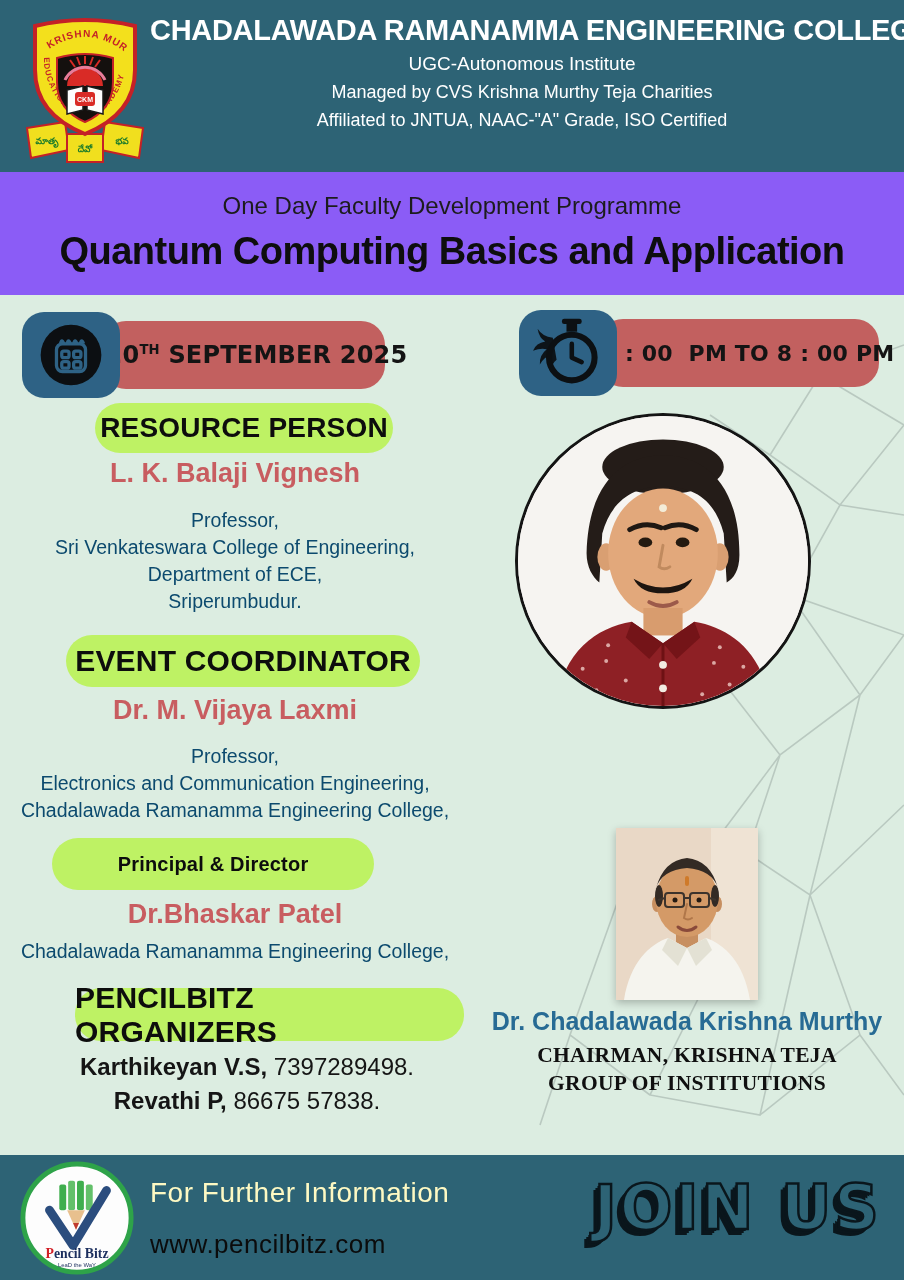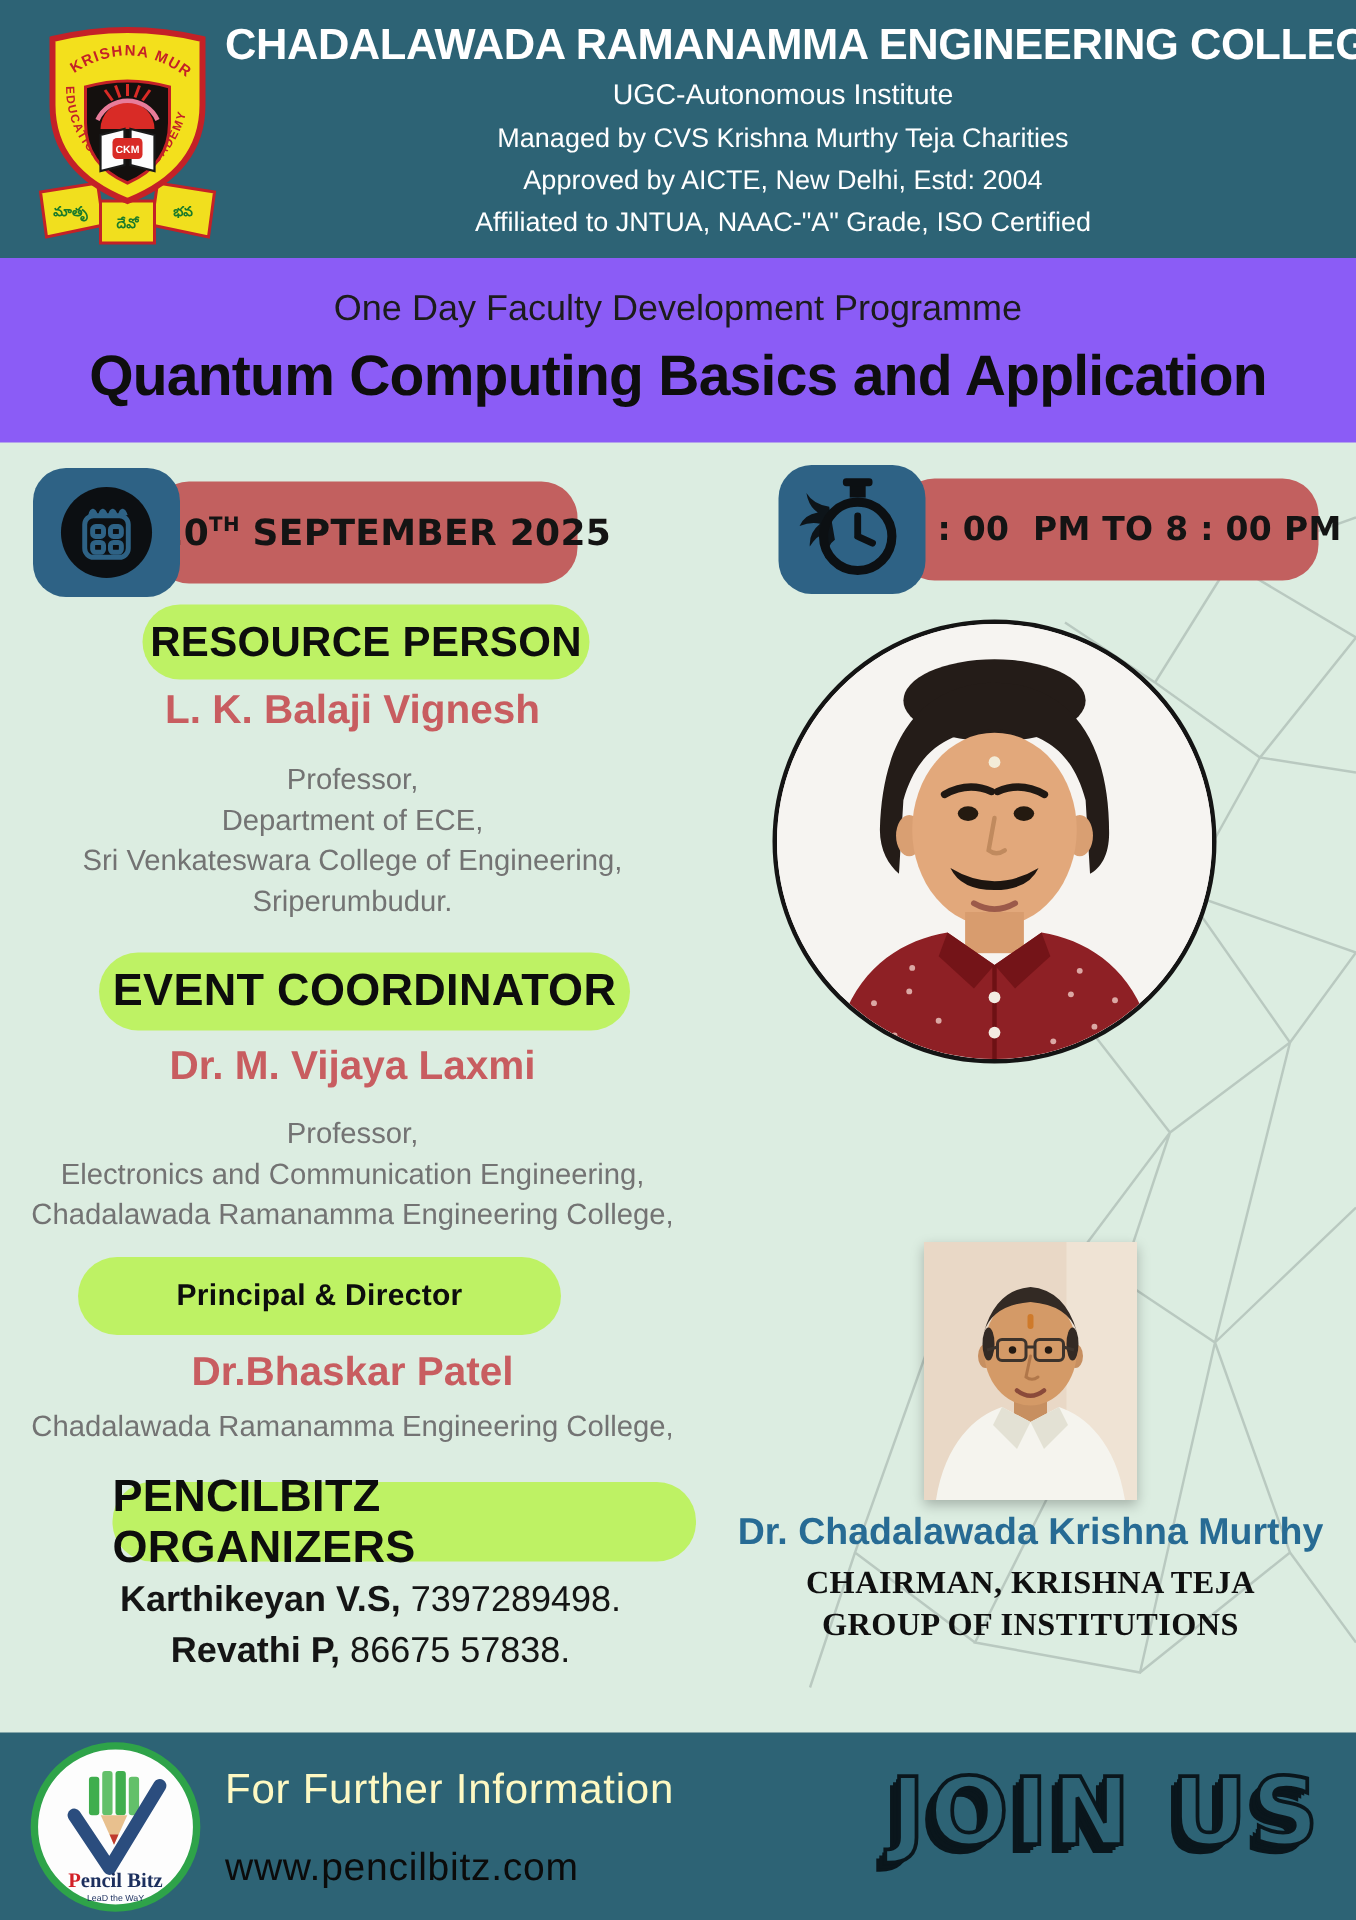--- a/index.html
+++ b/index.html
@@ -29,21 +29,21 @@
   .badge-date { left:22px; top:17px; width:363px; }
   .badge-date .pill { width:283px; padding-left:26px; }
   .badge-time { left:519px; top:15px; width:360px; }
   .badge-time .pill { width:280px; padding-left:18px; }
   .badge-text { font-weight:800; font-size:24px; color:#141414; letter-spacing:0.2px; white-space:pre; font-family:"DejaVu Sans", sans-serif; }
   .badge-time .badge-text { font-size:22px; }
   sup.th { font-size:0.55em; vertical-align:super; font-weight:800; }
 
   .pill-heading { position:absolute; background:#bef264; border-radius:26px; color:#0d0d0d; font-weight:800; display:flex; align-items:center; justify-content:center; z-index:1; letter-spacing:0.2px; }
   .name-red { position:absolute; left:0; width:470px; text-align:center; color:#c85d60; font-weight:800; font-size:27px; z-index:1; }
-  .details { position:absolute; left:0; width:470px; text-align:center; color:#737373; font-size:19.5px; line-height:27px; z-index:1; }
+  .details { position:absolute; left:0; width:470px; text-align:center; color:#0c4a6e; font-size:19.5px; line-height:27px; z-index:1; }
   .contact-line { position:absolute; left:0; width:470px; text-align:center; font-size:24px; color:#151515; z-index:1;padding-left:24px; }
   .contact-line b { font-weight:800; }
 
   .photo-circle { position:absolute; left:515px; top:118px; width:296px; height:296px; border-radius:50%; border:3px solid #141414; background:#f6f4f1; overflow:hidden; z-index:1; }
   .chairman-photo { position:absolute; left:616px; top:533px; width:142px; height:172px; z-index:1; box-shadow:0 3px 8px rgba(0,0,0,0.25); }
   .chairman-name { position:absolute; left:470px; top:712px; width:434px; text-align:center; color:#276b94; font-weight:800; font-size:25px; z-index:1; }
   .chairman-title { position:absolute; left:470px; width:434px; text-align:center; color:#101010; font-weight:700; font-size:21.5px; font-family:"Liberation Serif", serif; z-index:1; letter-spacing:0.3px; }
 
   
   .footer { position:absolute; left:0; top:1155px; width:904px; height:125px; background:#2d6375; }
@@ -98,21 +98,20 @@
 
       <path d="M44,80 L60,76 L60,100 L44,104 Z" fill="#fdfdfd" stroke="#1a1a1a" stroke-width="1.5"></path>
       <path d="M80,80 L64,76 L64,100 L80,104 Z" fill="#fdfdfd" stroke="#1a1a1a" stroke-width="1.5"></path>
       <rect x="52" y="82" width="20" height="14" rx="3" fill="#d92b26"></rect>
       <text x="62" y="92" font-size="7" fill="#ffffff" font-weight="bold" text-anchor="middle">CKM</text>
     </svg>
     <div class="head-text">
       <div class="college-name">CHADALAWADA RAMANAMMA ENGINEERING COLLEGE</div>
       <div class="head-sub">UGC-Autonomous Institute</div>
       <div class="head-line">Managed by CVS Krishna Murthy Teja Charities</div>
-      <div class="head-line">Approved by AICTE, New Delhi, Estd: 2004</div>
       <div class="head-line">Affiliated to JNTUA, NAAC-"A" Grade, ISO Certified</div>
     </div>
   </div>
 
   <div class="title-band">
     <div class="band-sub">One Day Faculty Development Programme</div>
     <div class="band-title">Quantum Computing Basics and Application</div>
   </div>
 
   <div class="bodyarea">
@@ -158,22 +157,22 @@
       </div>
       <div class="pill">
         <span class="badge-text">6 : 00  PM TO 8 : 00 PM</span>
       </div>
     </div>
 
     <div class="pill-heading" style="left:95px; top:108px; width:298px; height:50px; font-size:28px;">RESOURCE PERSON</div>
     <div class="name-red" style="top:163px;">L. K. Balaji Vignesh</div>
     <div class="details" style="top:212px;">
       <div>Professor,</div>
+      <div>Sri Venkateswara College of Engineering,</div>
       <div>Department of ECE,</div>
-      <div>Sri Venkateswara College of Engineering,</div>
       <div>Sriperumbudur.</div>
     </div>
 
     <div class="pill-heading" style="left:66px; top:340px; width:354px; height:52px; font-size:30px;">EVENT COORDINATOR</div>
     <div class="name-red" style="top:400px;">Dr. M. Vijaya Laxmi</div>
     <div class="details" style="top:448px;">
       <div>Professor,</div>
       <div>Electronics and Communication Engineering,</div>
       <div>Chadalawada Ramanamma Engineering College,</div>
     </div>

